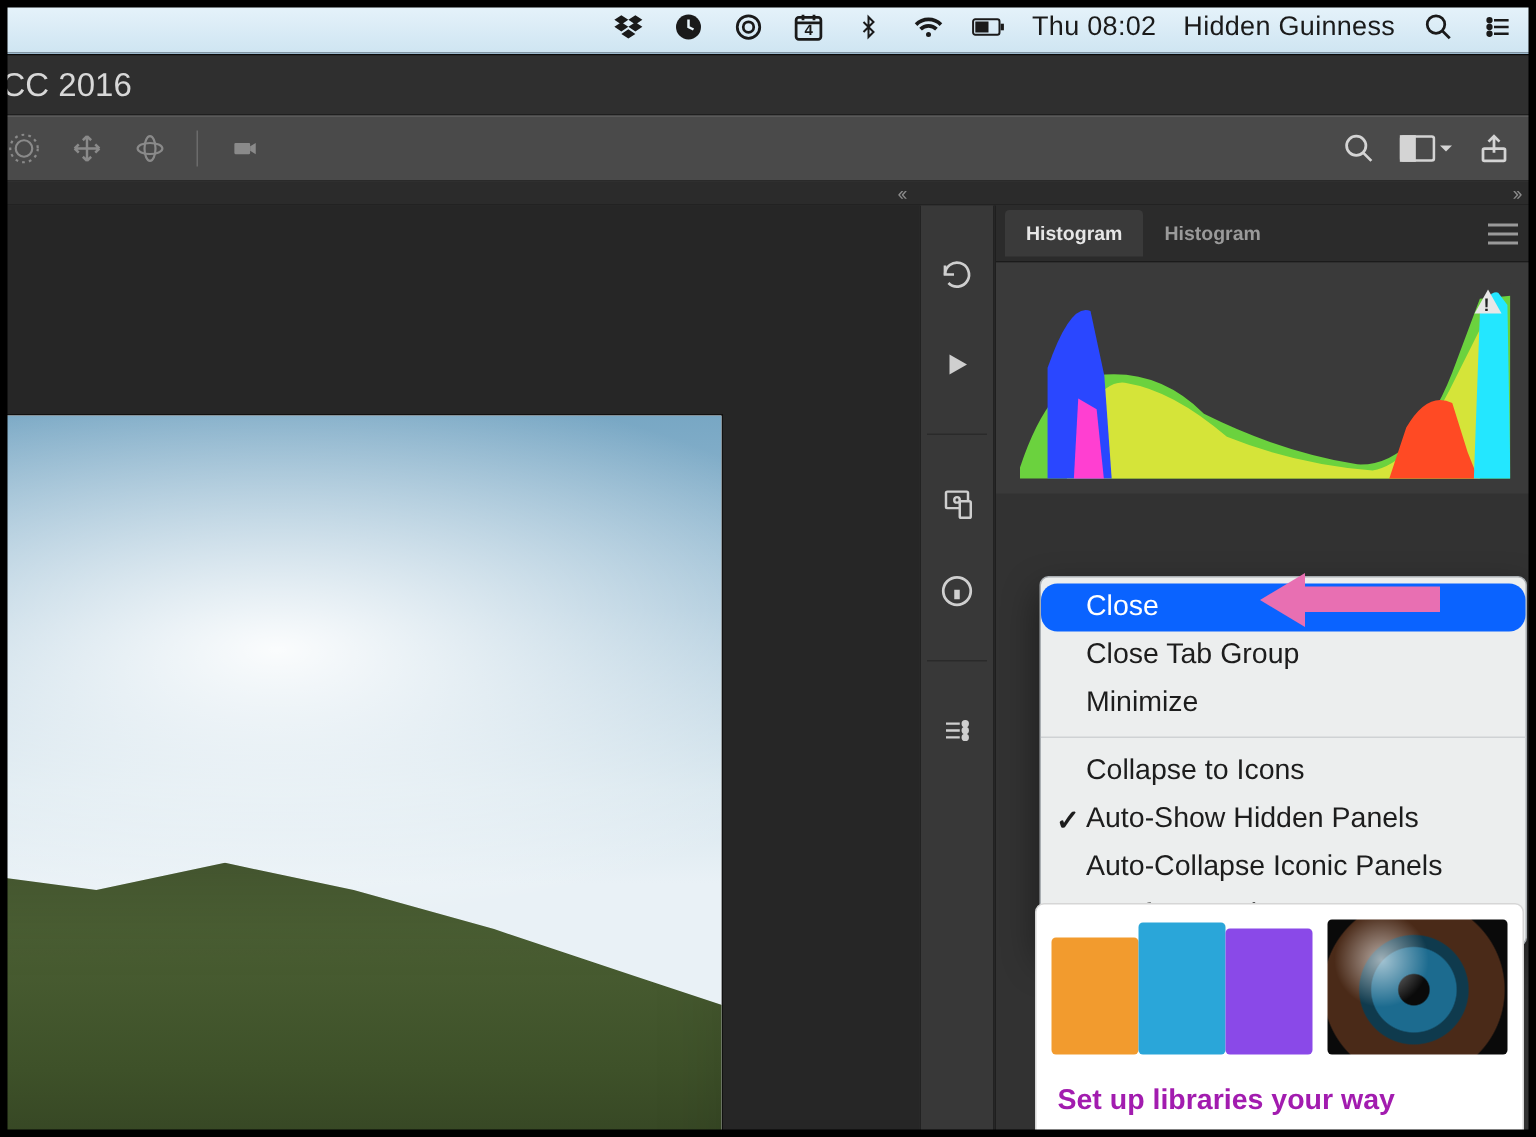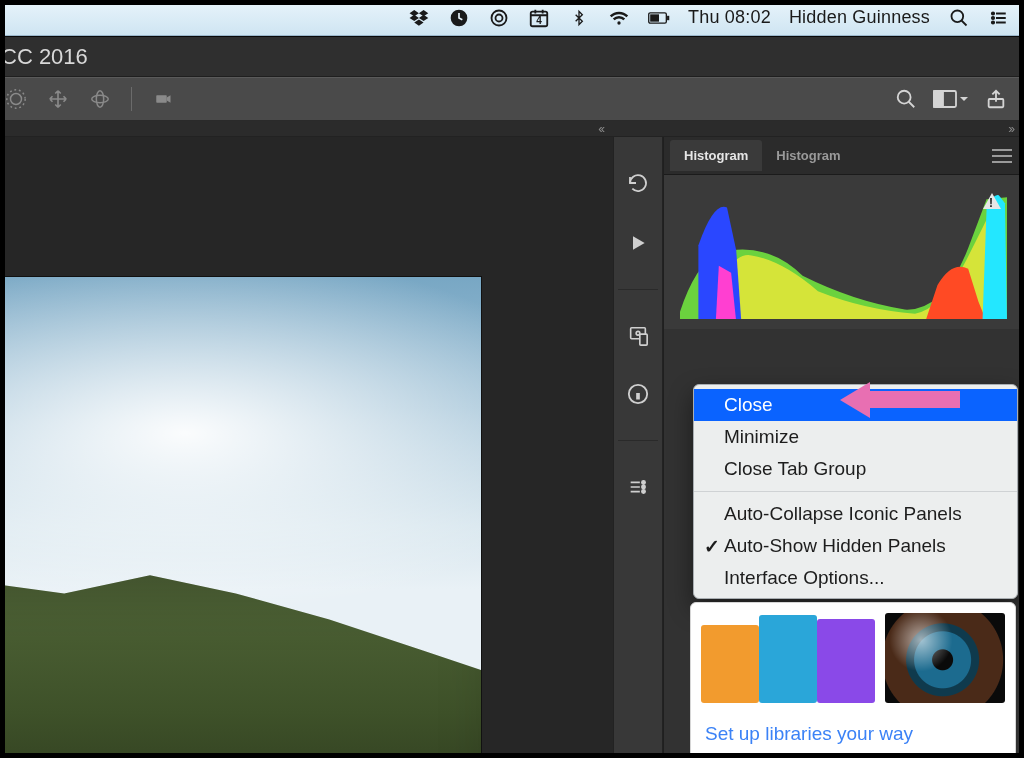--- a/index.html
+++ b/index.html
@@ -100,40 +100,40 @@
 .hist-warn::after { content:"!"; position:absolute; left:-3px; top:3px; font-size:12px; font-weight:700; color:#222; }
 
 
 .ctx-menu {
   position:absolute; left:693px; top:384px; width:325px;
   background:#eceeee; border:1px solid #a9aeb2; border-radius:6px;
   box-shadow: 0 10px 24px rgba(0,0,0,.45);
   font-size:19px; color:#1d1d1d; padding:4px 0;
 }
 .ctx-item { padding:5px 18px 5px 30px; white-space:nowrap; position:relative; }
-.ctx-item.highlight { background:#0a63ff; color:#fff; }
+.ctx-item.highlight { background:#0a63ff; color:#fff;border-radius:11px; }
 .ctx-sep { height:1px; background:#cfd2d4; margin:6px 0; }
 .ctx-check::before { content:"✓"; position:absolute; left:10px; top:5px; font-weight:600; }
 
 
 .annot-arrow { position:absolute; left:840px; top:382px; width:120px; height:36px; pointer-events:none; }
 .annot-arrow .shaft { position:absolute; left:28px; top:9px; right:0; height:17px; background:#e86fb2; }
 .annot-arrow .head { position:absolute; left:0; top:0; width:0; height:0; border-top:18px solid transparent; border-bottom:18px solid transparent; border-right:30px solid #e86fb2; }
 
 
 .lib-card { position:absolute; left:690px; top:602px; right:8px; bottom:0; background:#fff; border:1px solid #d6d6d6; border-radius:6px 6px 0 0; overflow:hidden; }
 .lib-art { height:110px; display:flex; gap:10px; padding:10px; }
 .swatch-stack { display:flex; align-items:flex-end; gap:0; flex:1; }
 .swatch { width:58px; height:86px; border-radius:3px; }
 .sw1 { background:#f29b2e; height:78px; }
 .sw2 { background:#2aa6d9; height:88px; }
 .sw3 { background:#8a49e8; height:84px; }
 .eye-art { flex:1; background: radial-gradient(circle at 48% 52%, #0a0a0a 0 10px, #1c6b8f 11px 28px, #0f3a4d 29px 36px, #4a2a18 37px 60px, #0a0a0a 61px 100%); border-radius:3px; position:relative; }
 .eye-art::after{ content:""; position:absolute; inset:0; background: radial-gradient(circle at 30% 30%, rgba(255,255,255,.6), transparent 30%); }
-.lib-caption { padding:10px 14px 0; font-weight:400; font-size:19px; color:#3b82f6; }
+.lib-caption { padding:10px 14px 0; font-weight:700; font-size:19px; color:#a21caf; }
 
 
 .outer-border { position:absolute; inset:0; border:5px solid #000; pointer-events:none; }
 
 </style>
 </head>
 <body>
 
 <div class="menubar">
   <span class="menu-icon">
@@ -336,25 +336,26 @@
           </svg>
           <div class="hist-warn"></div>
         </div>
       </div>
     </div>
   </div>
 </div>
 
 <div class="ctx-menu">
   <div class="ctx-item highlight">Close</div>
+  <div class="ctx-item">Close Tab Group</div>
   <div class="ctx-item">Minimize</div>
-  <div class="ctx-item">Close Tab Group</div>
   <div class="ctx-sep"></div>
+  <div class="ctx-item">Collapse to Icons</div>
+  <div class="ctx-item ctx-check">Auto-Show Hidden Panels</div>
   <div class="ctx-item">Auto-Collapse Iconic Panels</div>
-  <div class="ctx-item ctx-check">Auto-Show Hidden Panels</div>
   <div class="ctx-item">Interface Options...</div>
 </div>
 
 <div class="annot-arrow">
   <div class="head"></div>
     <div class="shaft"></div>
 </div>
 
 <div class="lib-card">
   <div class="lib-art">

